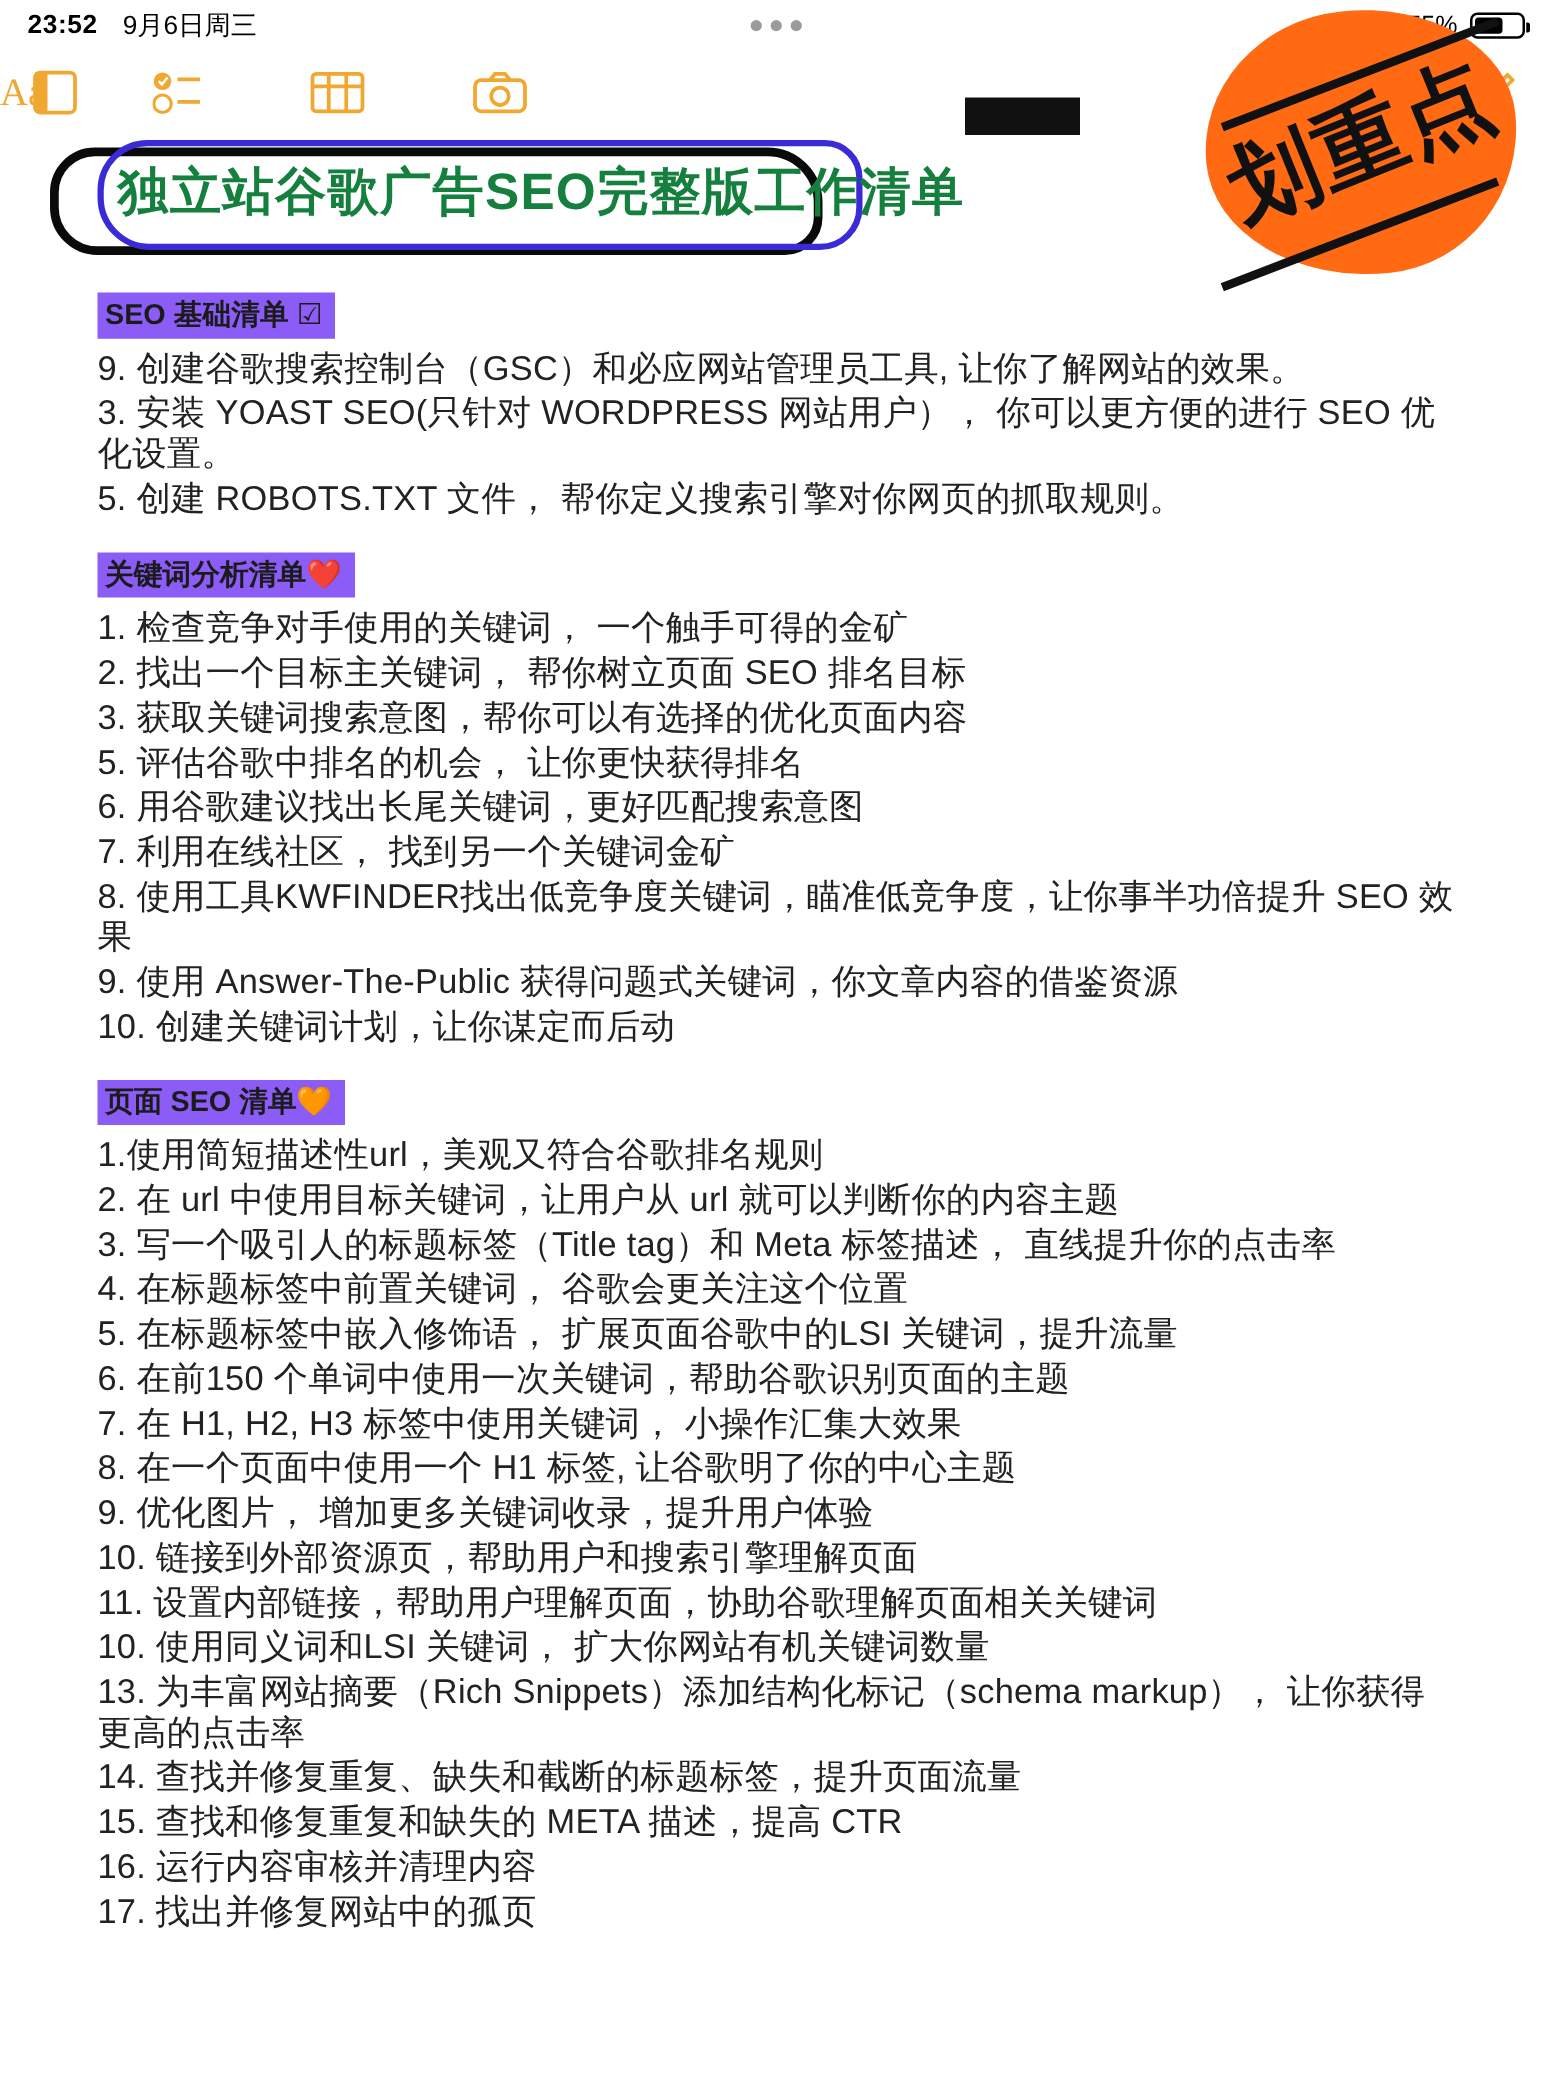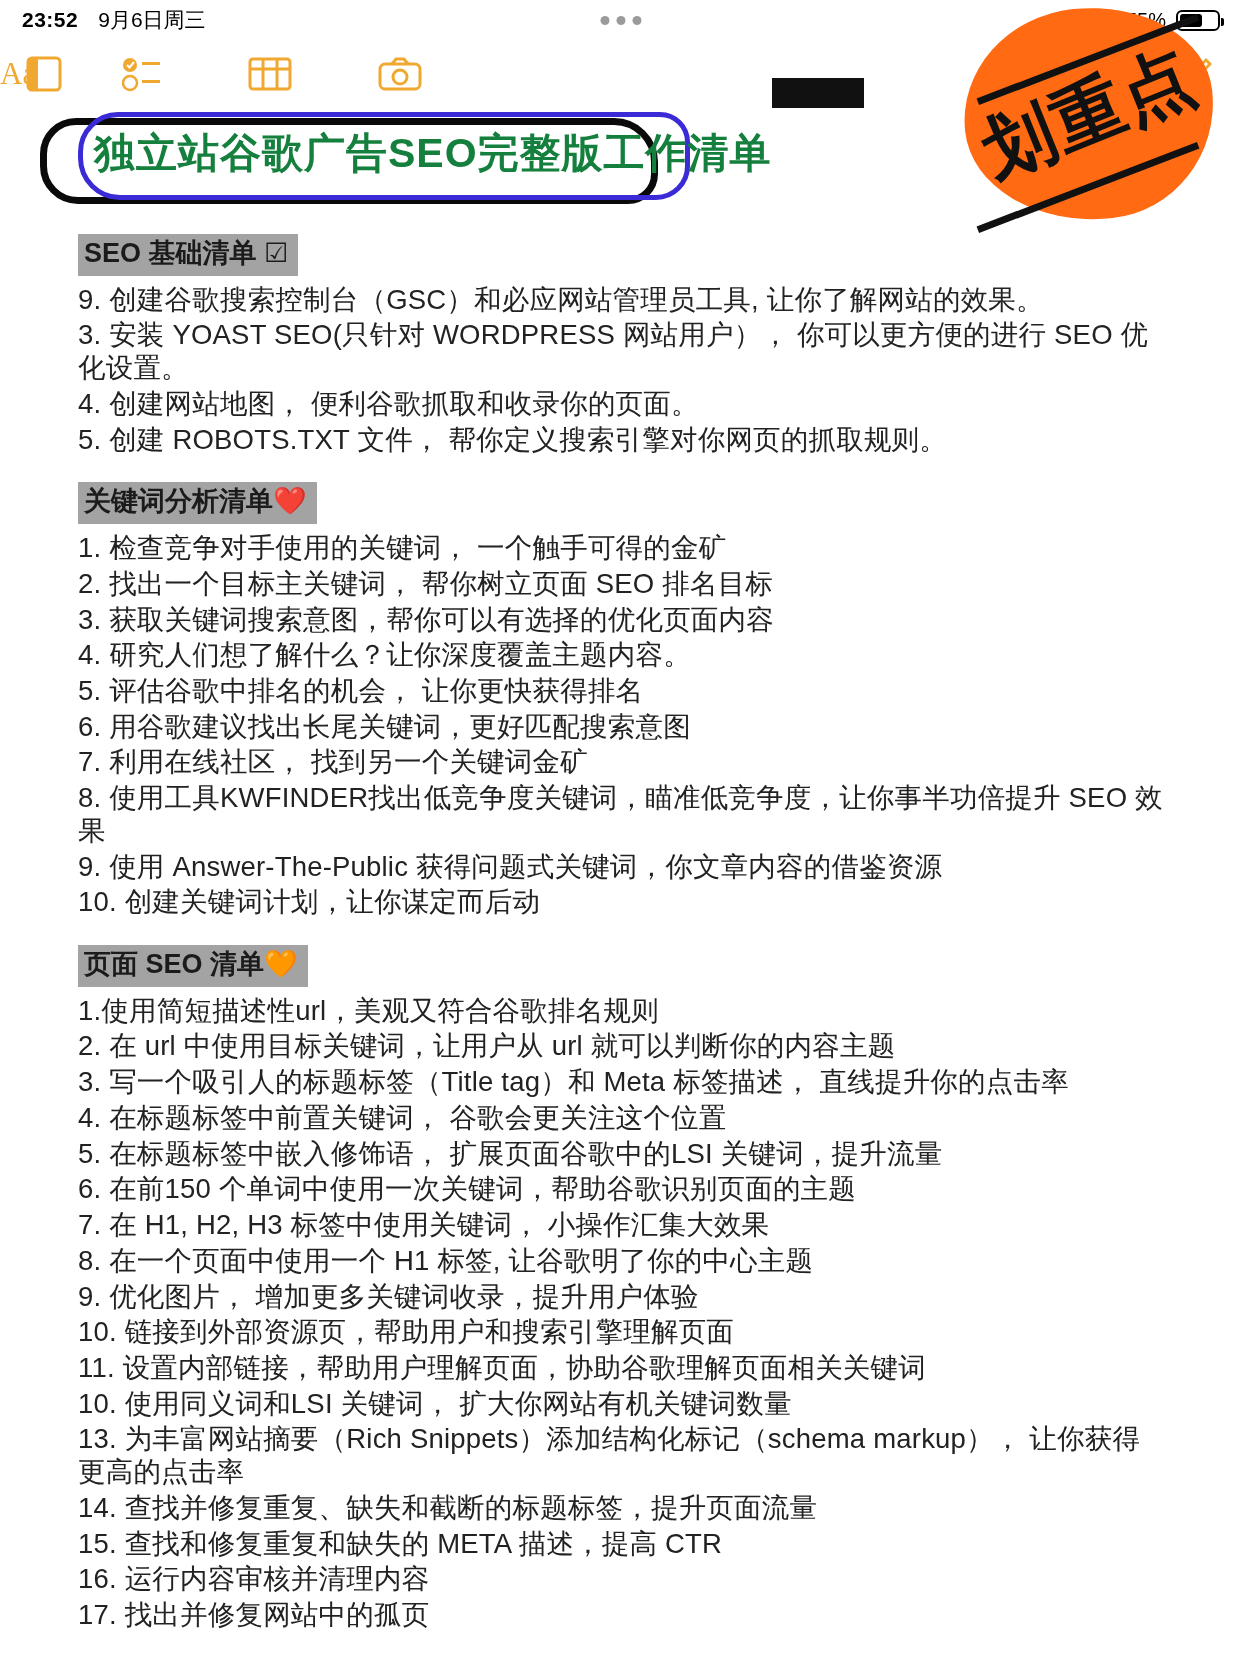--- a/index.html
+++ b/index.html
@@ -137,24 +137,24 @@
     position: absolute;
     left: -38px; top: 6px;
     width: 618px; height: 86px;
     border: 7px solid #0a0a0a;
     border-radius: 36px 44px 30px 38px;
   }
 
   .section { margin-top: 26px; }
   .sec-head {
     display: inline-block;
-    font-size: 27px;
+    font-size: 23px;
     font-weight: 700;
     color: #1b1b1b;
-    background: #a3a3a3;
+    background: #8b5cf6;
     padding: 3px 10px 5px 6px;
     line-height: 1.25;
     text-align: center;
   }
   ul.items { list-style: none; margin-top: 8px; }
   ul.items li {
     font-size: 27.5px;
     line-height: 1.19;
     color: #222;
     margin-bottom: 3px;
@@ -295,32 +295,30 @@
       <div class="box-black"></div>
       <div class="box-blue"></div>
       <div class="title-text">独立站谷歌广告SEO完整版工作清单</div>
     </div>
 
     <div class="section">
       <div class="sec-head">SEO 基础清单 ☑</div>
       <ul class="items">
         <li>9. 创建谷歌搜索控制台（GSC）和必应网站管理员工具, 让你了解网站的效果。</li>
         <li>3. 安装 YOAST SEO(只针对 WORDPRESS 网站用户）， 你可以更方便的进行 SEO 优化设置。</li>
-        <li>4. 创建网站地图， 便利谷歌抓取和收录你的页面。</li>
         <li>5. 创建 ROBOTS.TXT 文件， 帮你定义搜索引擎对你网页的抓取规则。</li>
       </ul>
     </div>
 
     <div class="section">
       <div class="sec-head">关键词分析清单❤️</div>
       <ul class="items">
         <li>1. 检查竞争对手使用的关键词， 一个触手可得的金矿</li>
         <li>2. 找出一个目标主关键词， 帮你树立页面 SEO 排名目标</li>
         <li>3. 获取关键词搜索意图，帮你可以有选择的优化页面内容</li>
-        <li>4. 研究人们想了解什么？让你深度覆盖主题内容。</li>
         <li>5. 评估谷歌中排名的机会， 让你更快获得排名</li>
         <li>6. 用谷歌建议找出长尾关键词，更好匹配搜索意图</li>
         <li>7. 利用在线社区， 找到另一个关键词金矿</li>
         <li>8. 使用工具KWFINDER找出低竞争度关键词，瞄准低竞争度，让你事半功倍提升 SEO 效果</li>
         <li>9. 使用 Answer-The-Public 获得问题式关键词，你文章内容的借鉴资源</li>
         <li>10. 创建关键词计划，让你谋定而后动</li>
       </ul>
     </div>
 
     <div class="section">

